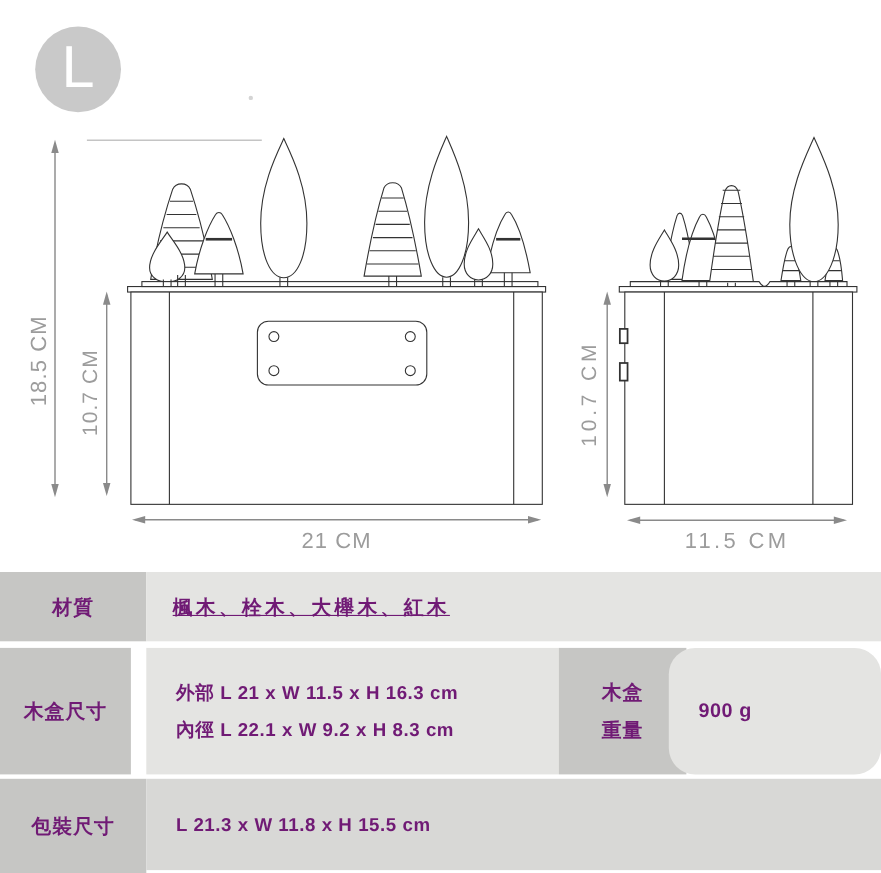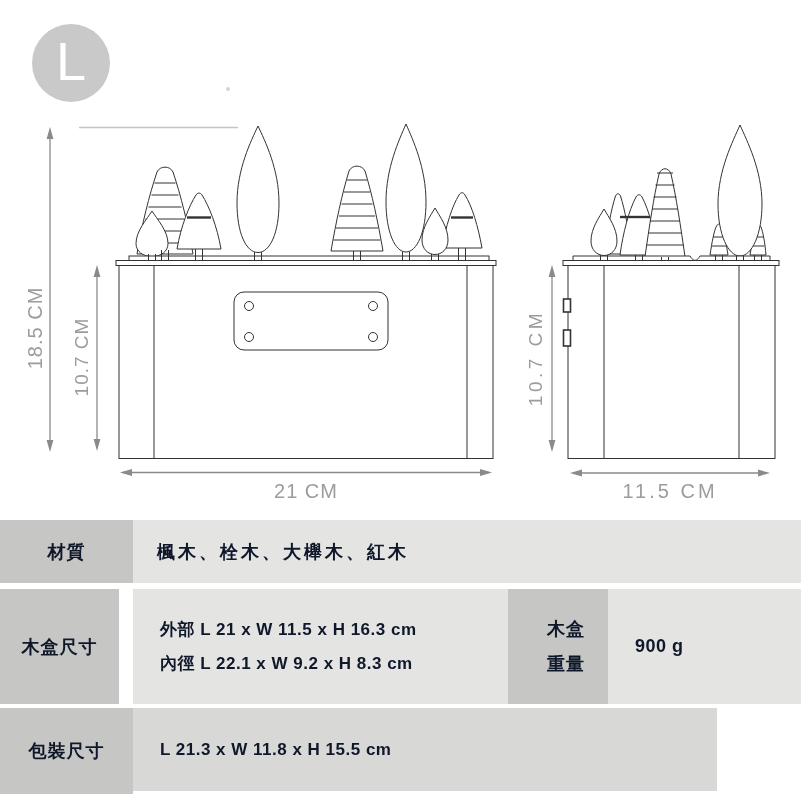--- a/index.html
+++ b/index.html
@@ -7,21 +7,21 @@
         font-family:"Liberation Sans",sans-serif;}
   
   .badge{position:absolute;left:32px;top:24px;width:78px;height:78px;border-radius:50%;
          background:#c9c9c9;display:flex;align-items:center;justify-content:center;}
   .badge span{color:#fff;font-size:54px;font-weight:400;line-height:1;transform:translateY(-2px);}
   .speck{position:absolute;left:226px;top:87px;width:4px;height:4px;background:#d4d4d4;border-radius:50%;}
   
   .drawing{position:absolute;left:0;top:0;}
   .dim-label{fill:#9c9c9c;font-family:"Liberation Sans",sans-serif;}
   
-  .cell{position:absolute;box-sizing:border-box;color:#0f172a;font-weight:700;}
+  .cell{position:absolute;box-sizing:border-box;color:#701a75;font-weight:700;}
   .cell-label{background:#c6c6c4;display:flex;align-items:center;justify-content:center;
               font-size:18px;letter-spacing:1px;}
   .cell-label.multiline{flex-direction:column;gap:11px;}
   .cell-value{background:#e4e4e2;display:flex;align-items:center;padding-left:27px;
               font-size:17px;letter-spacing:0.5px;}
   .cell-value.multiline{flex-direction:column;align-items:flex-start;justify-content:center;gap:11px;}
   .cell-value.alt{background:#d8d8d6;}
   .material-value{letter-spacing:3px;font-size:18px;padding-left:24px;}
   .weight-value{font-size:18px;}
 </style>
@@ -122,29 +122,29 @@
     </g>
 
     <text class="dim-label" transform="translate(42,328) rotate(-90)" text-anchor="middle" font-size="20" letter-spacing="1">18.5 CM</text>
     <text class="dim-label" transform="translate(88,357) rotate(-90)" text-anchor="middle" font-size="19" letter-spacing="1">10.7 CM</text>
     <text class="dim-label" x="306" y="498" text-anchor="middle" font-size="20" letter-spacing="1">21 CM</text>
     <text class="dim-label" transform="translate(542,358) rotate(-90)" text-anchor="middle" font-size="19" letter-spacing="3.5">10.7 CM</text>
     <text class="dim-label" x="670" y="498" text-anchor="middle" font-size="20" letter-spacing="3">11.5 CM</text>
   </svg>
 
   <div class="cell cell-label" style="left:0;top:520px;width:133px;height:63px;">材質</div>
-  <div class="cell cell-value material-value" style="left:133px;top:520px;width:668px;height:63px;">楓木、栓木、大櫸木、紅木</div>
+  <div class="cell cell-value material-value" style="left:133px;top:520px;width:668px;height:63px;text-decoration:underline;">楓木、栓木、大櫸木、紅木</div>
 
   <div class="cell cell-label" style="left:0;top:589px;width:119px;height:115px;">木盒尺寸</div>
   <div class="cell cell-value multiline" style="left:133px;top:589px;width:375px;height:115px;">
     <div>外部  L 21 x W 11.5 x H 16.3 cm</div>
     <div>內徑  L 22.1 x W 9.2 x H 8.3 cm</div>
   </div>
   <div class="cell cell-label multiline" style="left:508px;top:589px;width:116px;height:115px;">
     <div>木盒</div>
     <div>重量</div>
   </div>
-  <div class="cell cell-value weight-value" style="left:608px;top:589px;width:193px;height:115px;">900 g</div>
+  <div class="cell cell-value weight-value" style="left:608px;top:589px;width:193px;height:115px;border-radius:24px;">900 g</div>
 
   <div class="cell cell-label" style="left:0;top:708px;width:133px;height:86px;">包裝尺寸</div>
-  <div class="cell cell-value alt" style="left:133px;top:708px;width:584px;height:83px;">L 21.3 x W 11.8 x H 15.5 cm</div>
+  <div class="cell cell-value alt" style="left:133px;top:708px;width:668px;height:83px;">L 21.3 x W 11.8 x H 15.5 cm</div>
 
 </div>
 
 </body></html>

